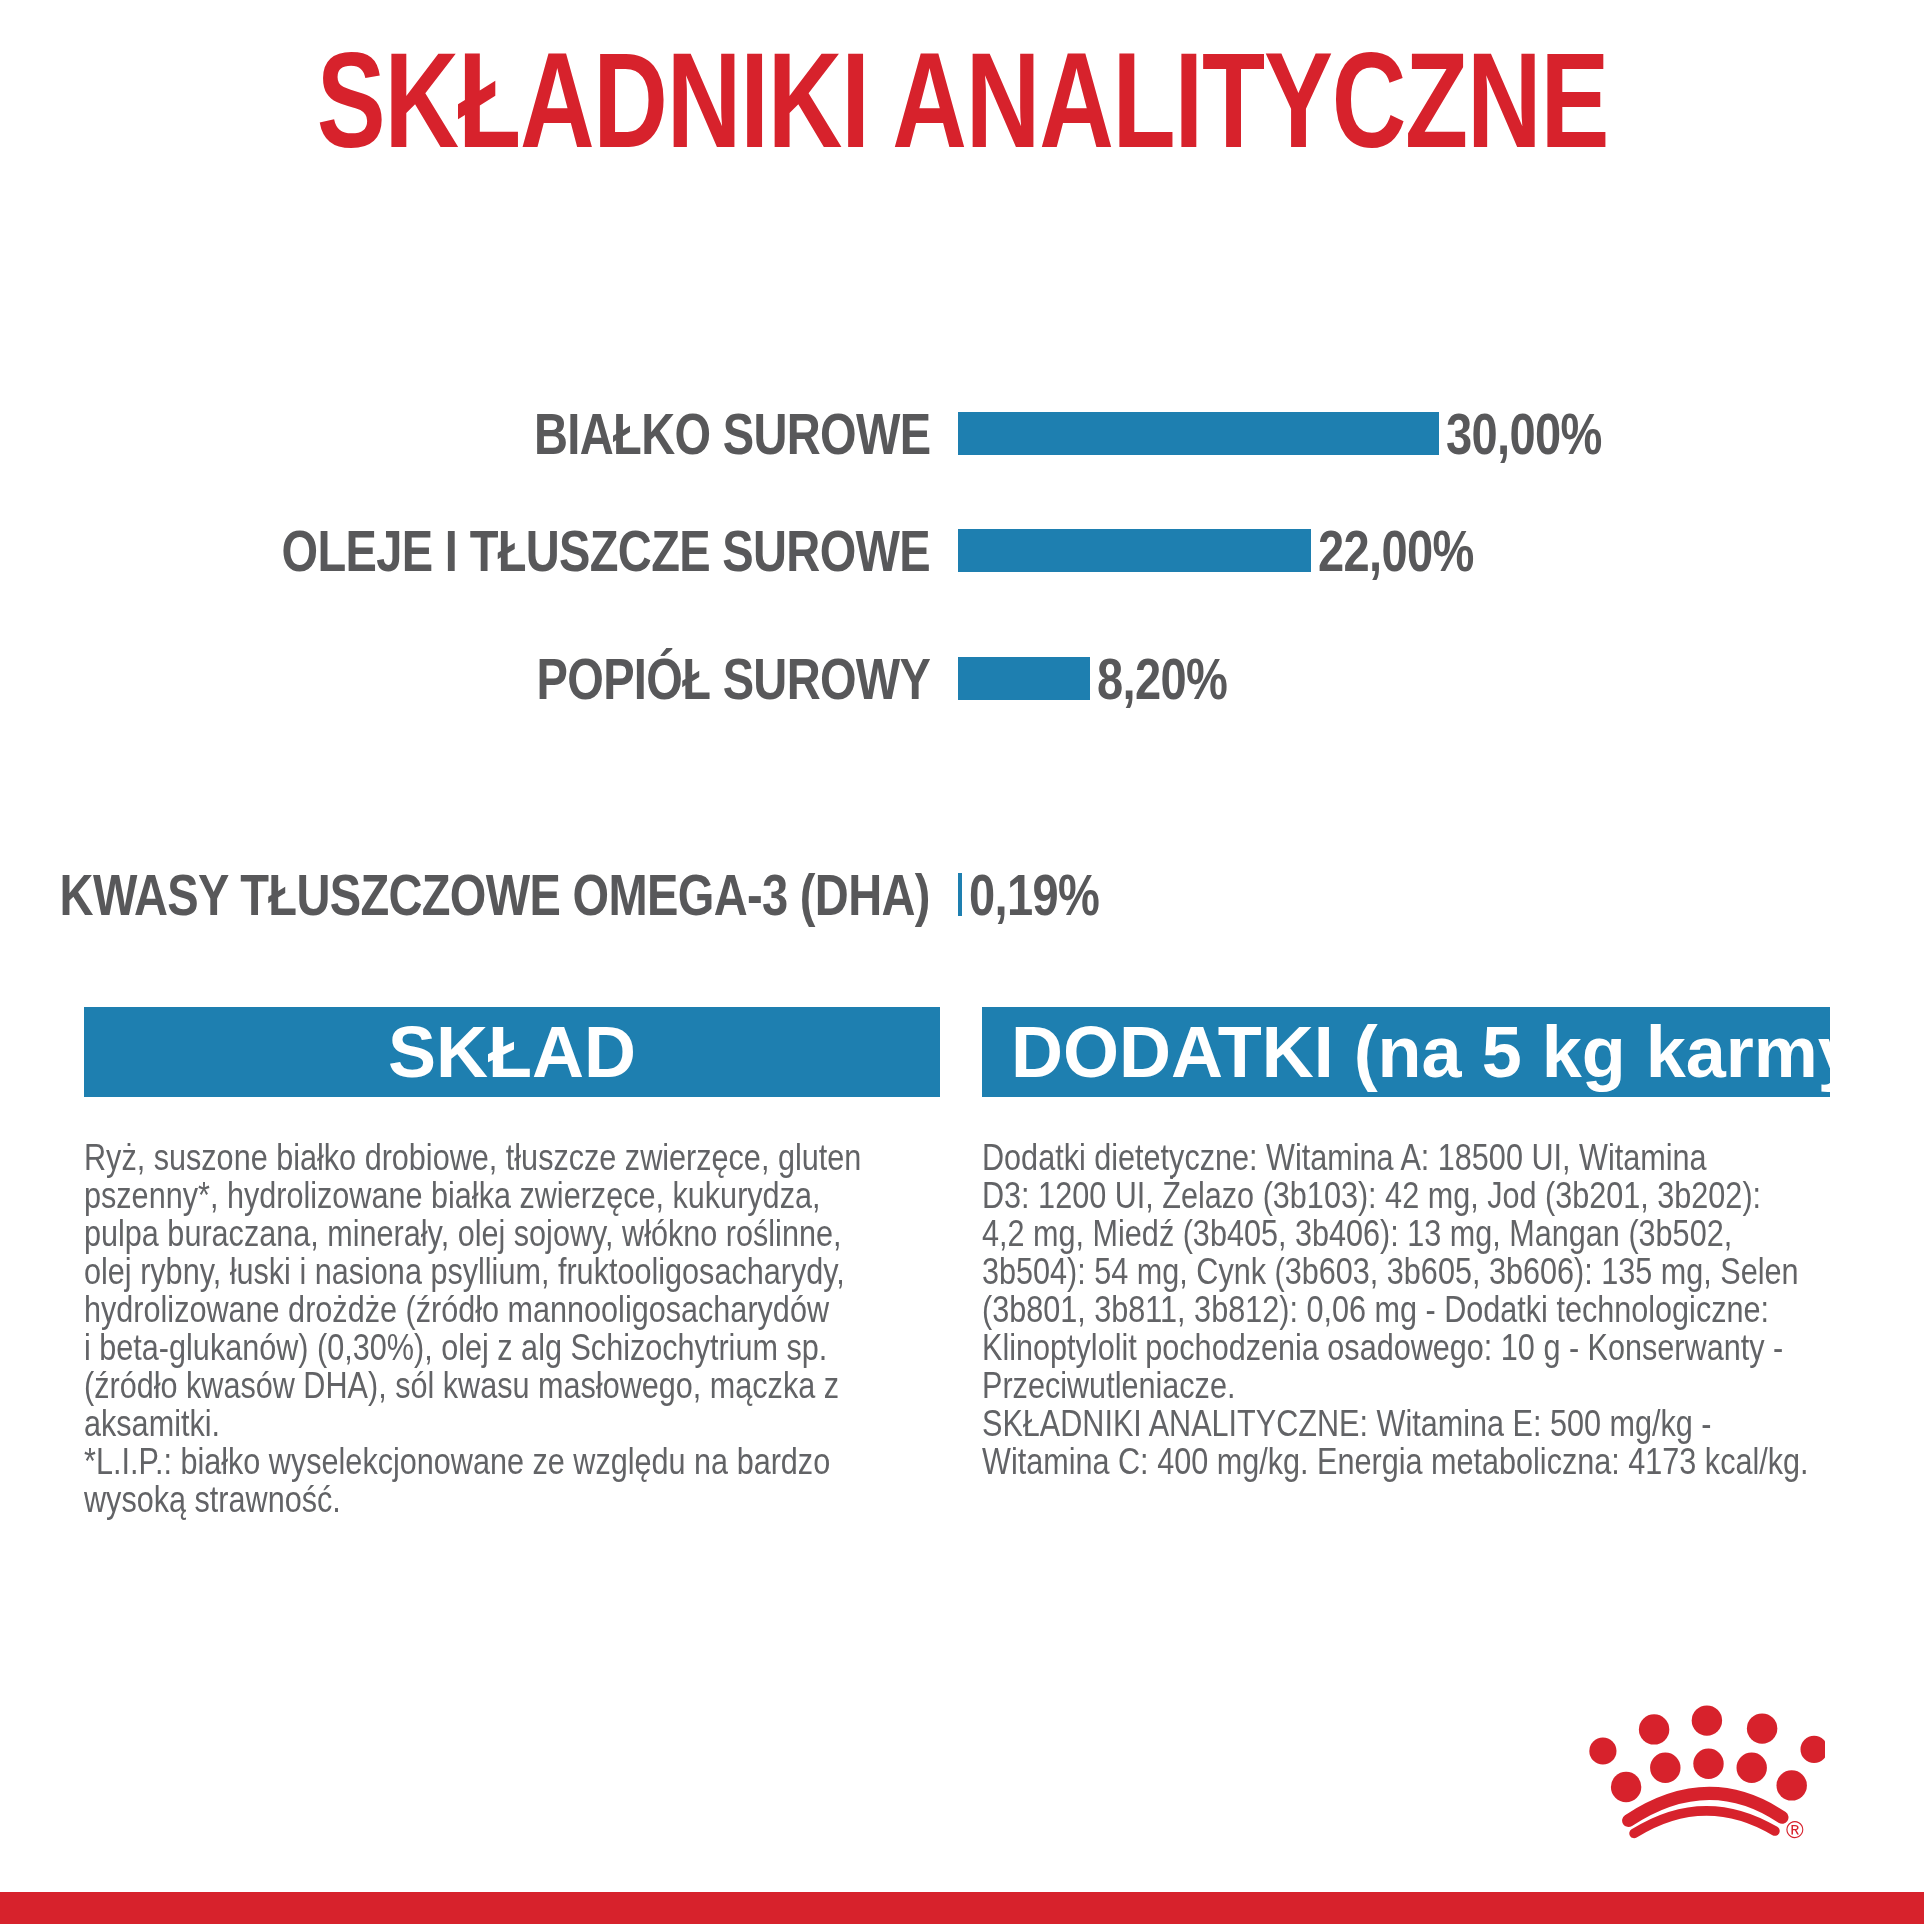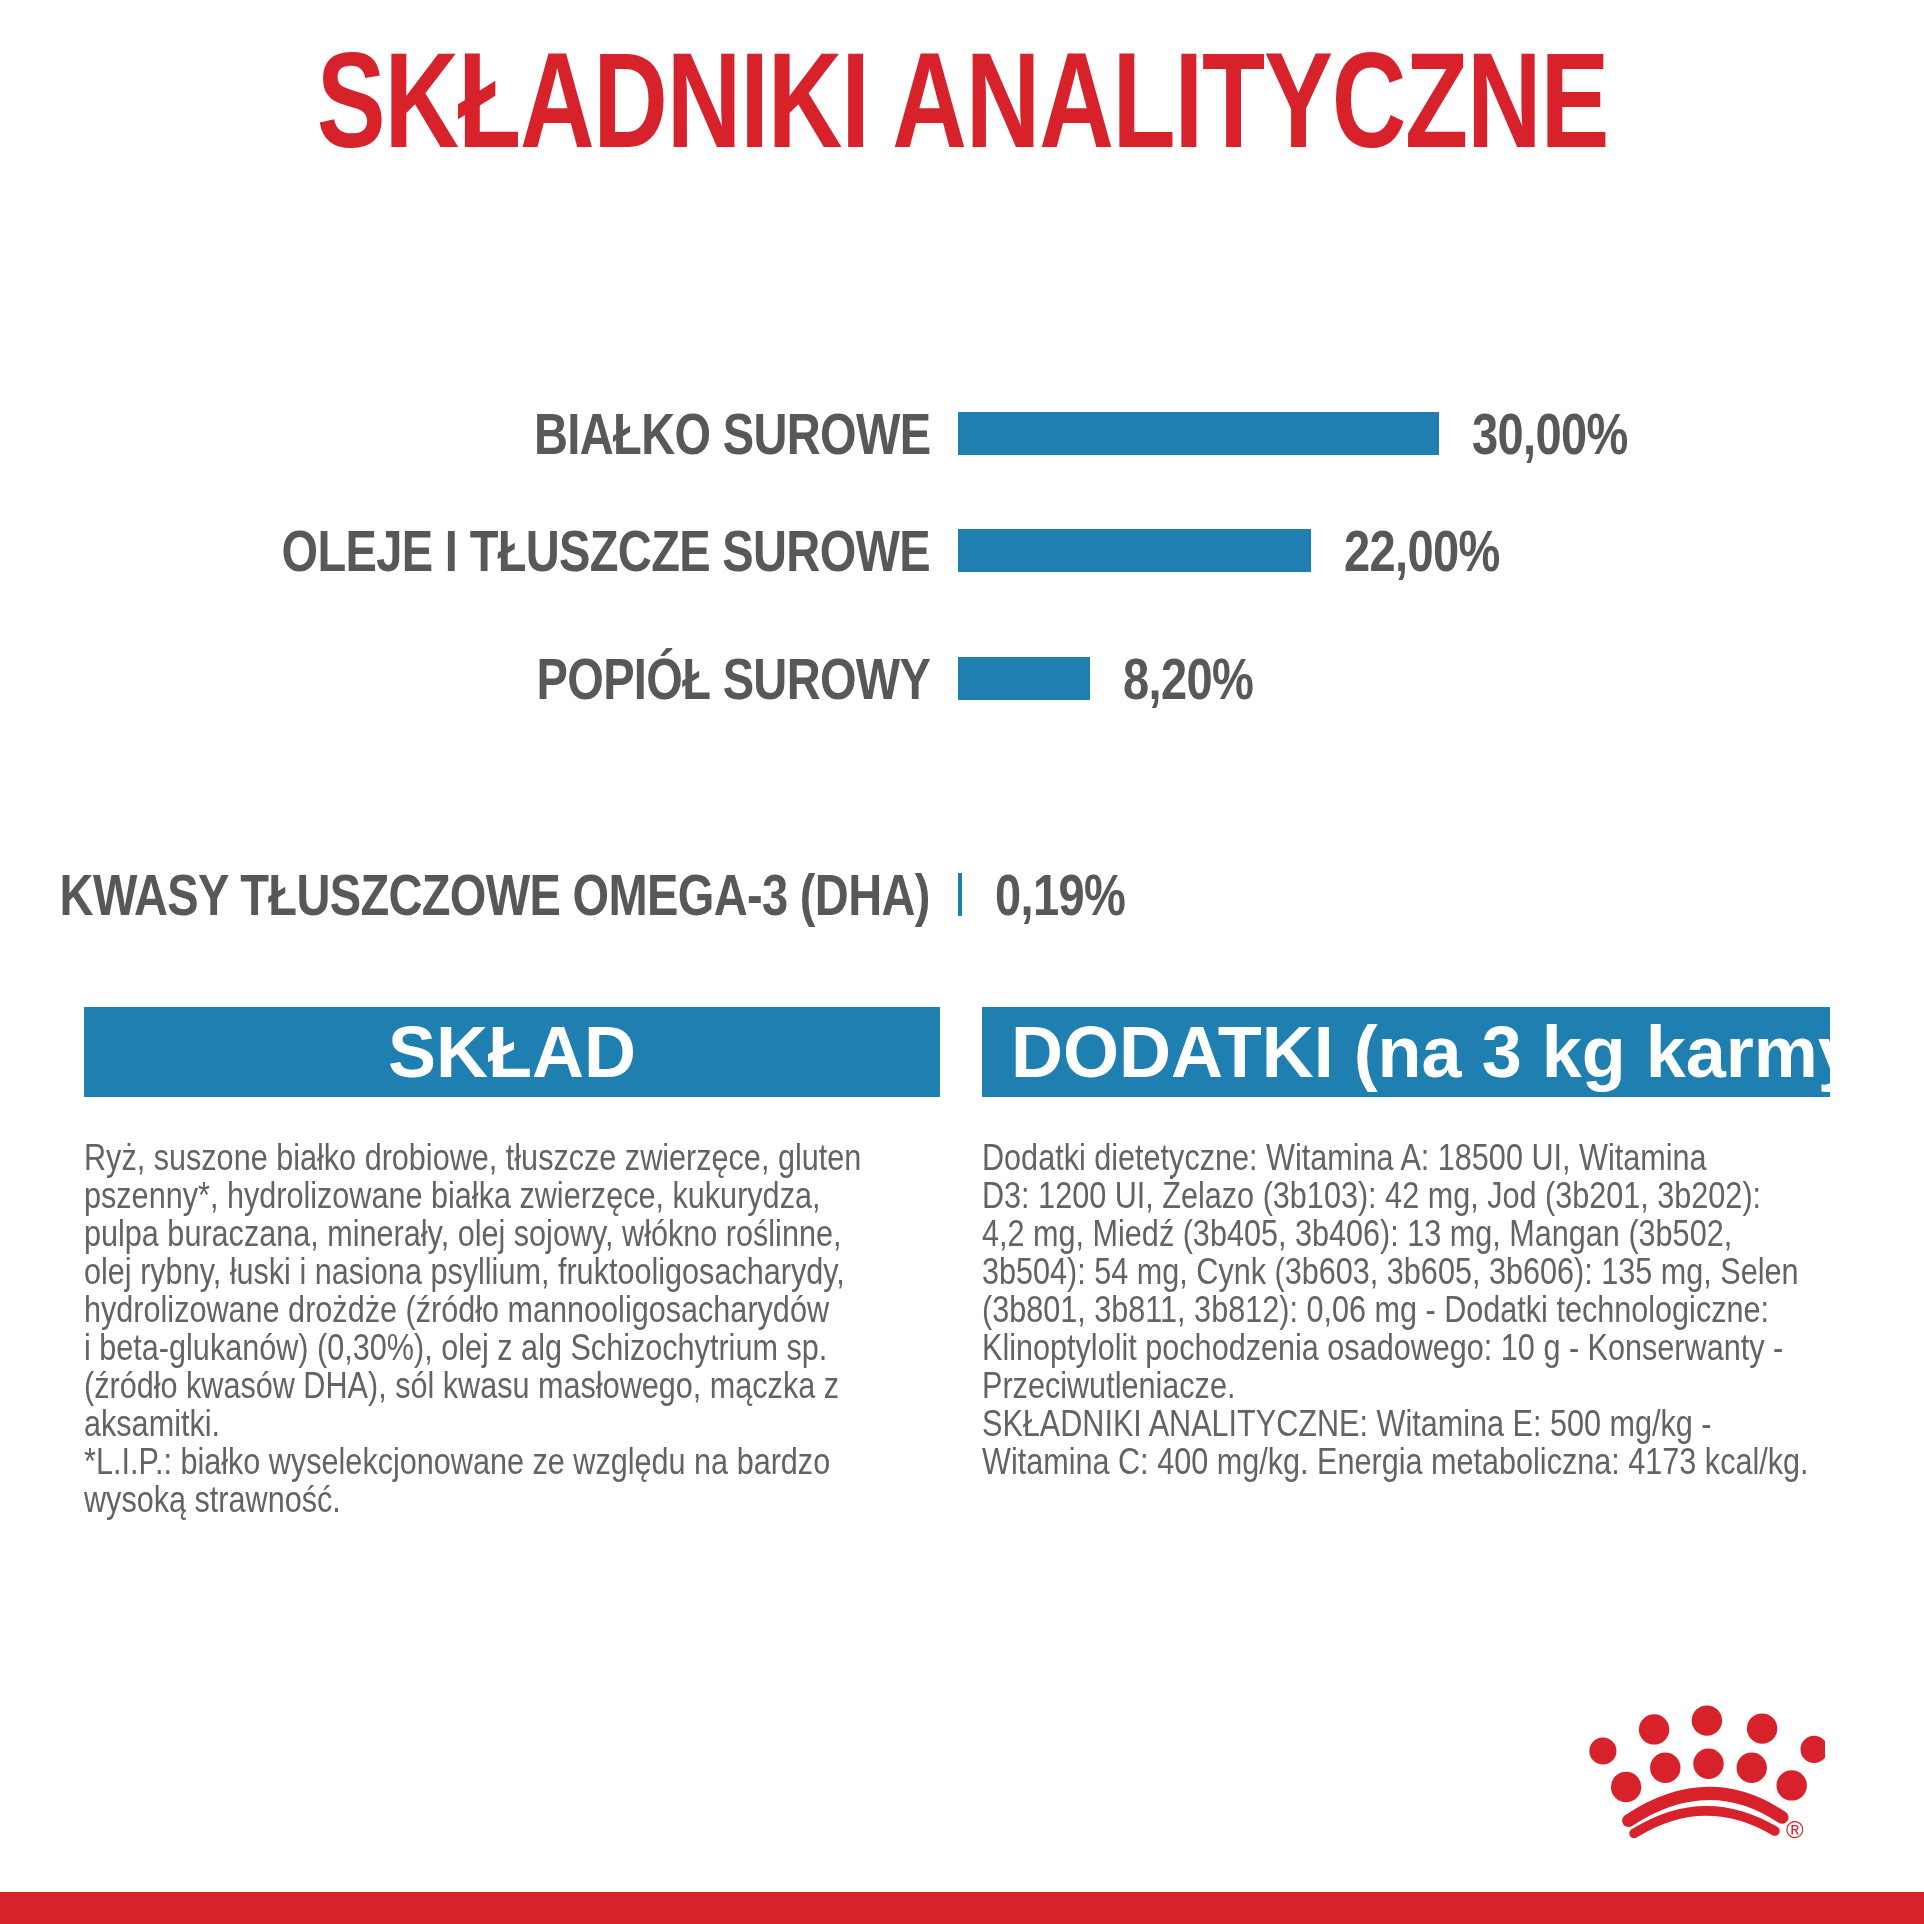--- a/index.html
+++ b/index.html
@@ -25,21 +25,21 @@
   .chart{position:absolute;left:0;top:0;width:1925px;height:1003px;}
   .crow{position:absolute;left:0;width:1925px;height:43px;}
   .clabel{
     position:absolute;right:995px;top:50%;
     transform:translateY(-50%) scaleX(0.825);transform-origin:100% 50%;
     font-size:57px;font-weight:bold;color:var(--label-gray);white-space:nowrap;
     letter-spacing:-0.8px;
   }
   .cbarwrap{
     position:absolute;left:958px;top:0;height:43px;
-    display:flex;align-items:center;gap:33px;
+    display:flex;align-items:center;gap:7px;
   }
   .cbar{height:43px;background:var(--bar-blue);flex:0 0 auto;}
   .cval{
     font-size:57px;font-weight:bold;color:var(--label-gray);white-space:nowrap;
     transform:scaleX(0.825);transform-origin:0 50%;letter-spacing:-0.8px;
   }
   
   .sec-header{
     position:absolute;top:1007px;height:90px;background:var(--bar-blue);
     display:flex;align-items:center;color:#ffffff;
@@ -102,21 +102,21 @@
         <div class="cval">0,19%</div>
       </div>
     </div>
 
   </div>
 
   <div class="sec-header left">
     <span>SKŁAD</span>
   </div>
   <div class="sec-header right">
-    <span>DODATKI (na 3 kg karmy)</span>
+    <span>DODATKI (na 5 kg karmy)</span>
   </div>
 
   <p class="sec-body left">Ryż, suszone białko drobiowe, tłuszcze zwierzęce, gluten
 pszenny*, hydrolizowane białka zwierzęce, kukurydza,
 pulpa buraczana, minerały, olej sojowy, włókno roślinne,
 olej rybny, łuski i nasiona psyllium, fruktooligosacharydy,
 hydrolizowane drożdże (źródło mannooligosacharydów
 i beta-glukanów) (0,30%), olej z alg Schizochytrium sp.
 (źródło kwasów DHA), sól kwasu masłowego, mączka z
 aksamitki.

